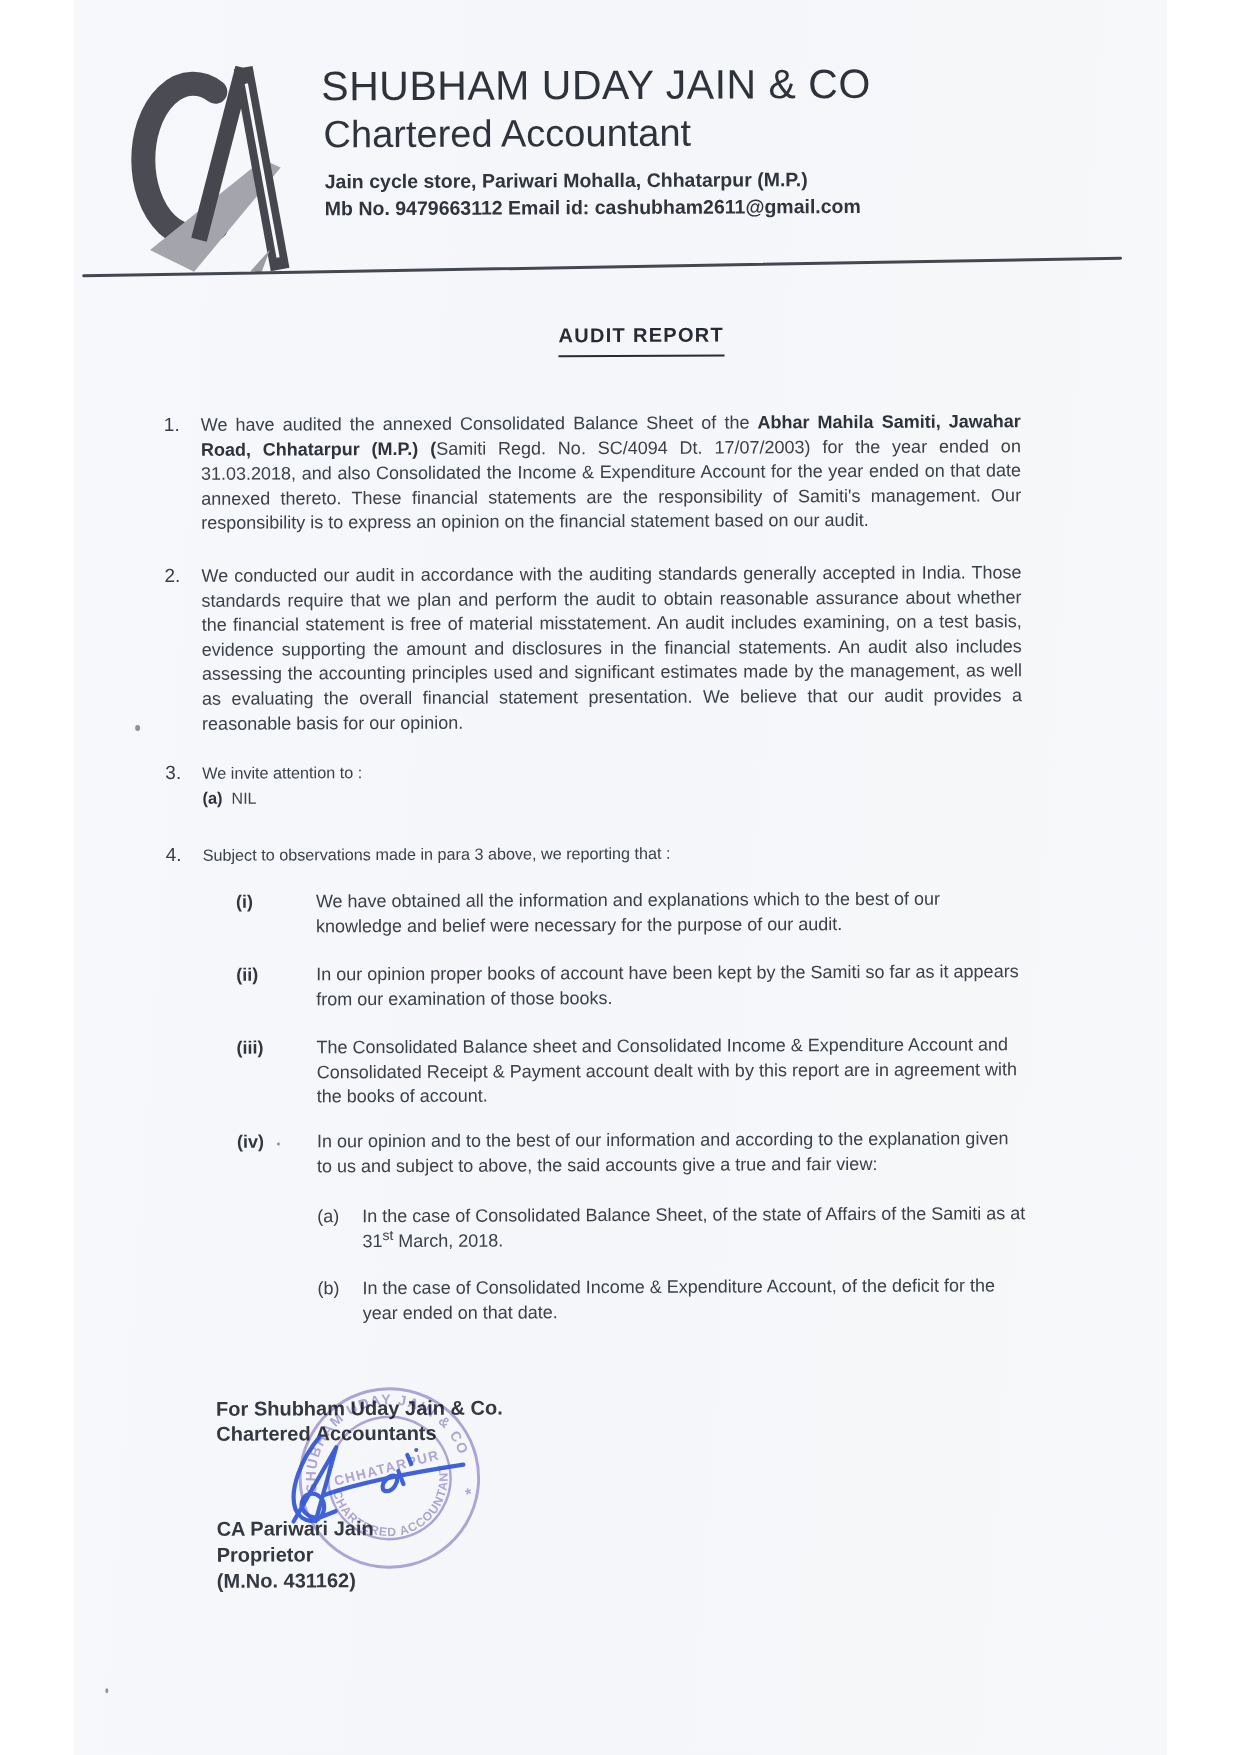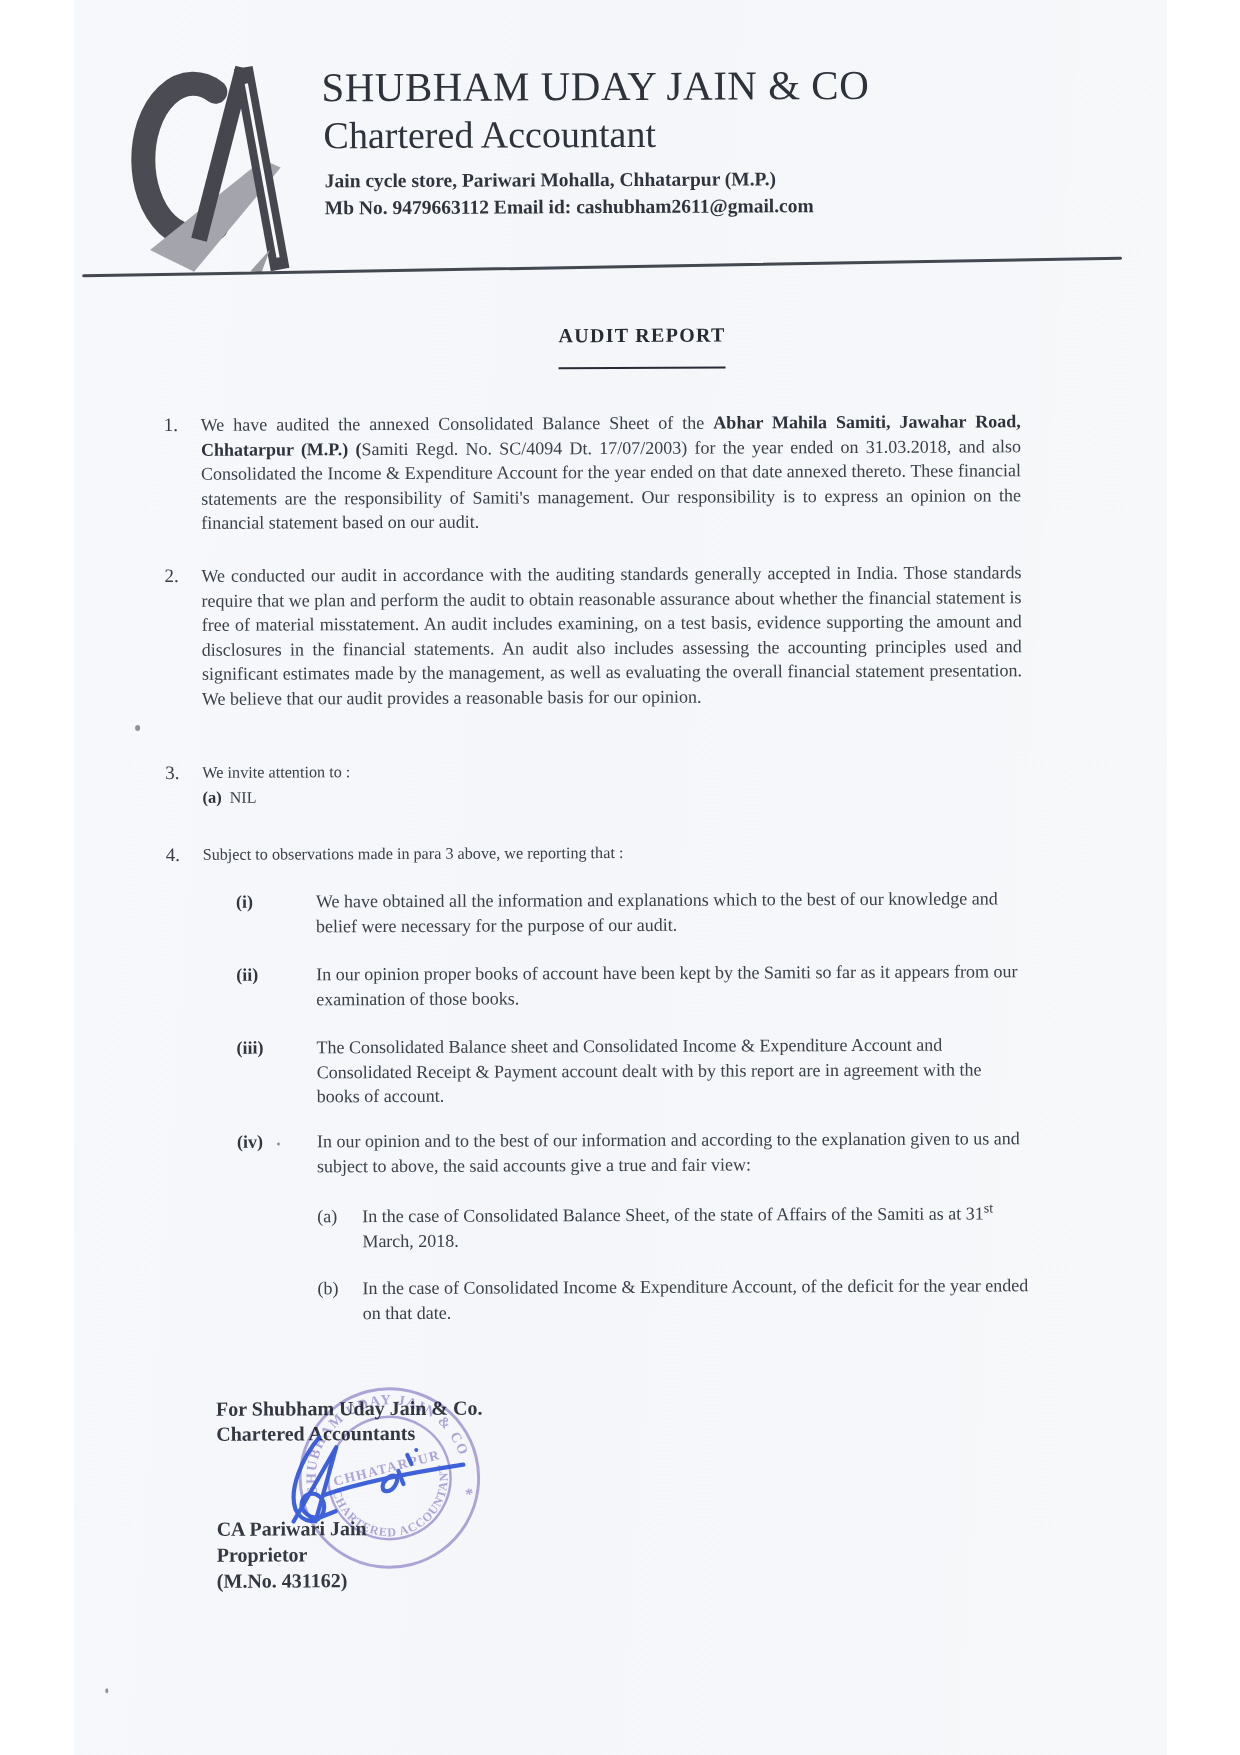--- a/index.html
+++ b/index.html
@@ -4,34 +4,33 @@
 <style>
   html,body{margin:0;padding:0;}
   body{
     width:1240px;height:1755px;position:relative;background:#ffffff;
     font-family:"Liberation Sans", sans-serif;overflow:hidden;
     -webkit-font-smoothing:antialiased;
   }
   #scan{
     position:absolute;left:74px;top:0;width:1093px;height:1755px;
     background:linear-gradient(94deg,#f7f8fb 0%,#f4f6f9 45%,#f7f8fa 100%);
-    font-family:Liberation Serif, serif;
   }
   #tilt{position:absolute;inset:0;transform:rotate(-0.25deg);transform-origin:50% 40%;}
   .abs{position:absolute;}
   
   .firm-name{left:250px;top:62px;font-size:41px;font-weight:500;color:#2e323b;letter-spacing:0.5px;white-space:nowrap;}
   .profession{left:252px;top:112px;font-size:38px;font-weight:400;color:#2f333c;white-space:nowrap;}
   .lh-small{font-size:19.5px;font-weight:600;color:#30343d;white-space:nowrap;}
   .address-line{left:253px;top:169px;}
   .contact-line{left:253px;top:196px;}
   .rule{left:10px;top:272px;width:1040px;height:3px;background:#43474f;transform:rotate(-0.72deg);transform-origin:left center;border-radius:2px;}
   
   .title{left:486px;top:324px;font-size:20px;font-weight:700;color:#272b33;letter-spacing:1.3px;
-         border-bottom:2.5px solid #272b33;padding-bottom:20px;white-space:nowrap;}
+         border-bottom:2.5px solid #272b33;padding-bottom:8px;white-space:nowrap;}
   
   .para{display:flex;align-items:flex-start;color:#3b4049;font-size:18px;line-height:24.6px;}
   .num{flex:none;width:37px;font-size:19px;color:#383d47;}
   .ptext{width:820px;text-align:justify;}
   .ptext b, .b{font-weight:700;color:#2e323b;}
   .small-text{font-size:16.2px;}
   .item{display:flex;align-items:flex-start;color:#3b4049;font-size:18px;line-height:24.6px;}
   .imark{flex:none;width:80px;font-weight:700;color:#31353e;}
   .itext{width:708px;}
   .smark{flex:none;width:45px;color:#3b4049;}

